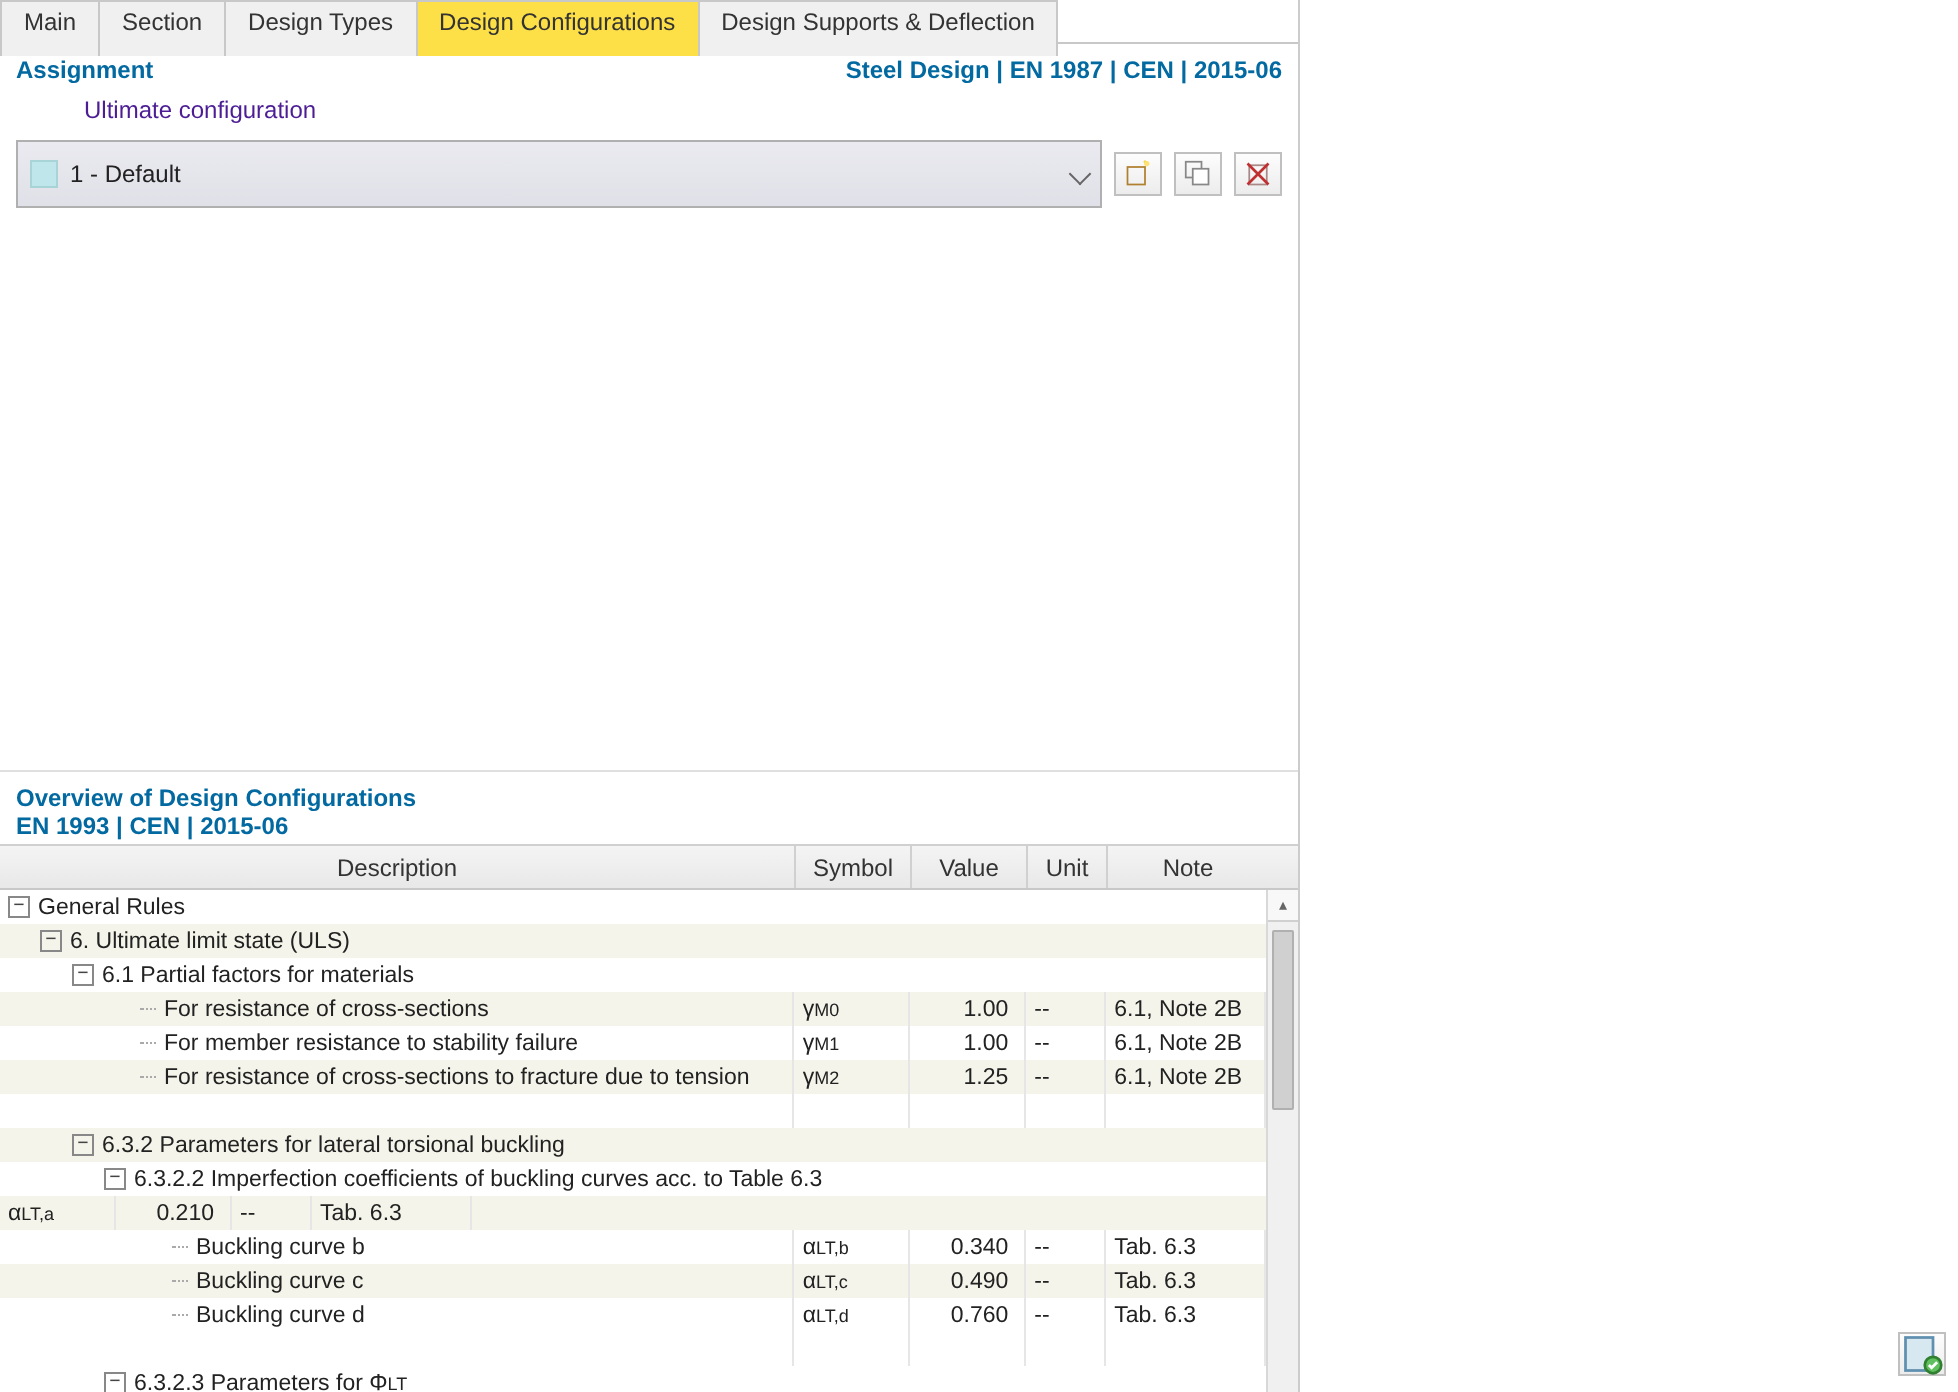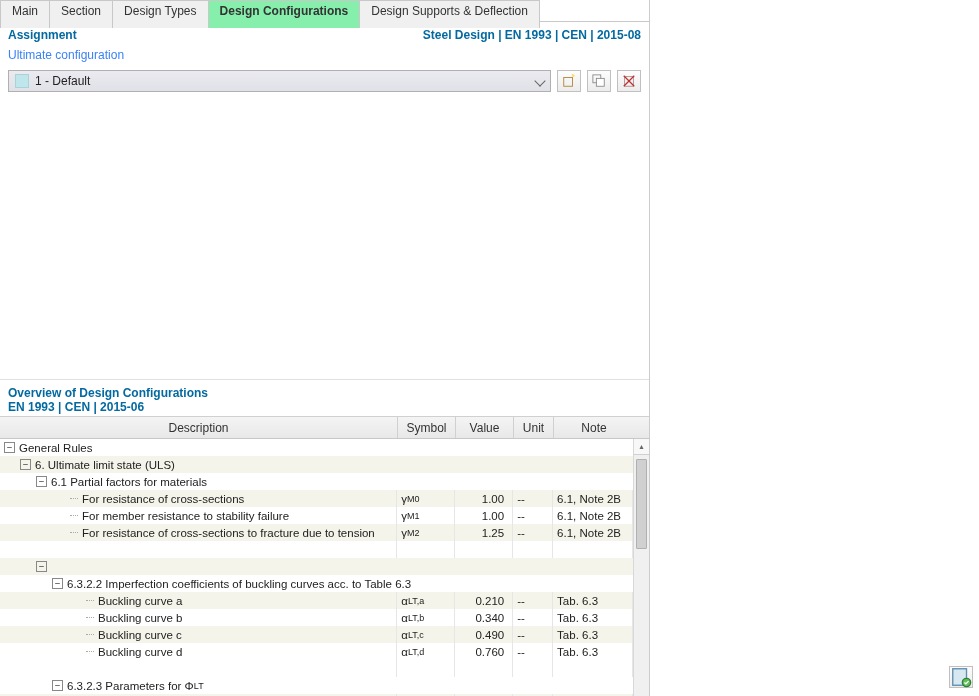--- a/index.html
+++ b/index.html
@@ -4,31 +4,31 @@
 <style>
   * { box-sizing: border-box; font-family: "Segoe UI", Tahoma, Arial, sans-serif; }
   body { margin:0; padding:0; background:#fff; font-size:12px; color:#222; }
   .app { width:979px; height:696px; position:relative; display:flex; }
   .leftpane { width:650px; height:696px; border-right:1px solid #ccc; display:flex; flex-direction:column; }
   .rightpane { flex:1; height:696px; position:relative; }
 
   
   .tabs { height:22px; display:flex; border-bottom:1px solid #c8c8c8; background:#fff; }
   .tab { padding:3px 11px 0 11px; height:28px; border:1px solid #c8c8c8; border-bottom:none; margin-right:-1px; background:#f0f0f0; color:#333; cursor:default; font-size:12px; }
-  .tab.sel { background:#86efac; position:relative; z-index:2;font-weight:bold; }
+  .tab.sel { background:#fde047; position:relative; z-index:2; }
   .tab.sel::after { content:""; position:absolute; left:0; right:0; bottom:-1px; height:1px; background:#fff; }
 
   
   .sec-head { display:flex; justify-content:space-between; padding:6px 8px 2px 8px; font-weight:bold; color:#0369a1; }
   .sec-head .right { font-weight:bold; }
-  .label { padding:4px 8px 4px 8px; color:#3b82f6; }
+  .label { padding:4px 8px 4px 8px; color:#4c1d95;margin-left:34px; }
 
   
   .drow { display:flex; align-items:center; padding:4px 8px 8px 8px; gap:6px; }
-  .dd { flex:1; height:22px; border:1px solid #b0b0b0; background:linear-gradient(#eaeaf0,#e0e0e8); display:flex; align-items:center; justify-content:space-between; padding:0 4px 0 6px; cursor:default; }
+  .dd { flex:1; height:34px; border:1px solid #b0b0b0; background:linear-gradient(#eaeaf0,#e0e0e8); display:flex; align-items:center; justify-content:space-between; padding:0 4px 0 6px; cursor:default; }
   .dd .swatch { width:14px; height:14px; background:#bfe6ea; margin-right:6px; border:1px solid #a8d4d8; }
   .dd .caret { width:8px; height:8px; border-left:1px solid #666; border-bottom:1px solid #666; transform:rotate(-45deg); margin-right:2px; }
   .iconbtn { width:24px; height:22px; border:1px solid #c0c0c0; background:linear-gradient(#fdfdfd,#ececec); display:flex; align-items:center; justify-content:center; cursor:default; }
   .iconbtn svg { width:14px; height:14px; }
 
   .flex-grow { flex:1; }
 
   
   .gridwrap { border-top:1px solid #d0d0d0; flex:1; display:flex; flex-direction:column; overflow:hidden; }
   .gridhead { display:flex; height:22px; background:linear-gradient(#f4f4f4,#e8e8e8); border-bottom:1px solid #c8c8c8; font-size:12px; color:#333; }
@@ -72,21 +72,21 @@
     <div class="tabs">
       <div class="tab">Main</div>
       <div class="tab">Section</div>
       <div class="tab">Design Types</div>
       <div class="tab sel">Design Configurations</div>
       <div class="tab">Design Supports &amp; Deflection</div>
     </div>
 
     <div class="sec-head">
       <span>Assignment</span>
-      <span class="right">Steel Design | EN 1993 | CEN | 2015-08</span>
+      <span class="right">Steel Design | EN 1987 | CEN | 2015-06</span>
     </div>
     <div class="label">Ultimate configuration</div>
 
     <div class="drow">
       <div class="dd">
         <span style="display:flex;align-items:center;">
           <span class="swatch"></span>
           <span>1 - Default</span>
         </span>
         <span class="caret"></span>
@@ -203,41 +203,33 @@
               <div class="c c-val"></div>
               <div class="c c-unit"></div>
               <div class="c c-note"></div>
         </div>
 
         <div class="row alt">
           <div class="c c-desc" style="width:634px;border-right:none;">
             <span class="ind"></span>
                 <span class="ind"></span>
                 <span class="treebox">−</span>
+            <span>6.3.2 Parameters for lateral torsional buckling</span>
           </div>
         </div>
         <div class="row">
           <div class="c c-desc" style="width:634px;border-right:none;">
             <span class="ind"></span>
                 <span class="ind"></span>
                 <span class="ind"></span>
                 <span class="treebox">−</span>
             <span>6.3.2.2 Imperfection coefficients of buckling curves acc. to Table 6.3</span>
           </div>
         </div>
         <div class="row alt">
-          <div class="c c-desc">
-                <span class="ind"></span>
-                <span class="ind"></span>
-                <span class="ind"></span>
-                <span class="ind"></span>
-                <span class="ind"></span>
-                <span class="dash"></span>
-                <span>Buckling curve a</span>
-              </div>
           <div class="c c-sym">α<span class="sub">LT,a</span></div>
           <div class="c c-val">0.210</div>
               <div class="c c-unit">--</div>
               <div class="c c-note">Tab. 6.3</div>
         </div>
         <div class="row">
           <div class="c c-desc">
                 <span class="ind"></span>
                 <span class="ind"></span>
                 <span class="ind"></span>

